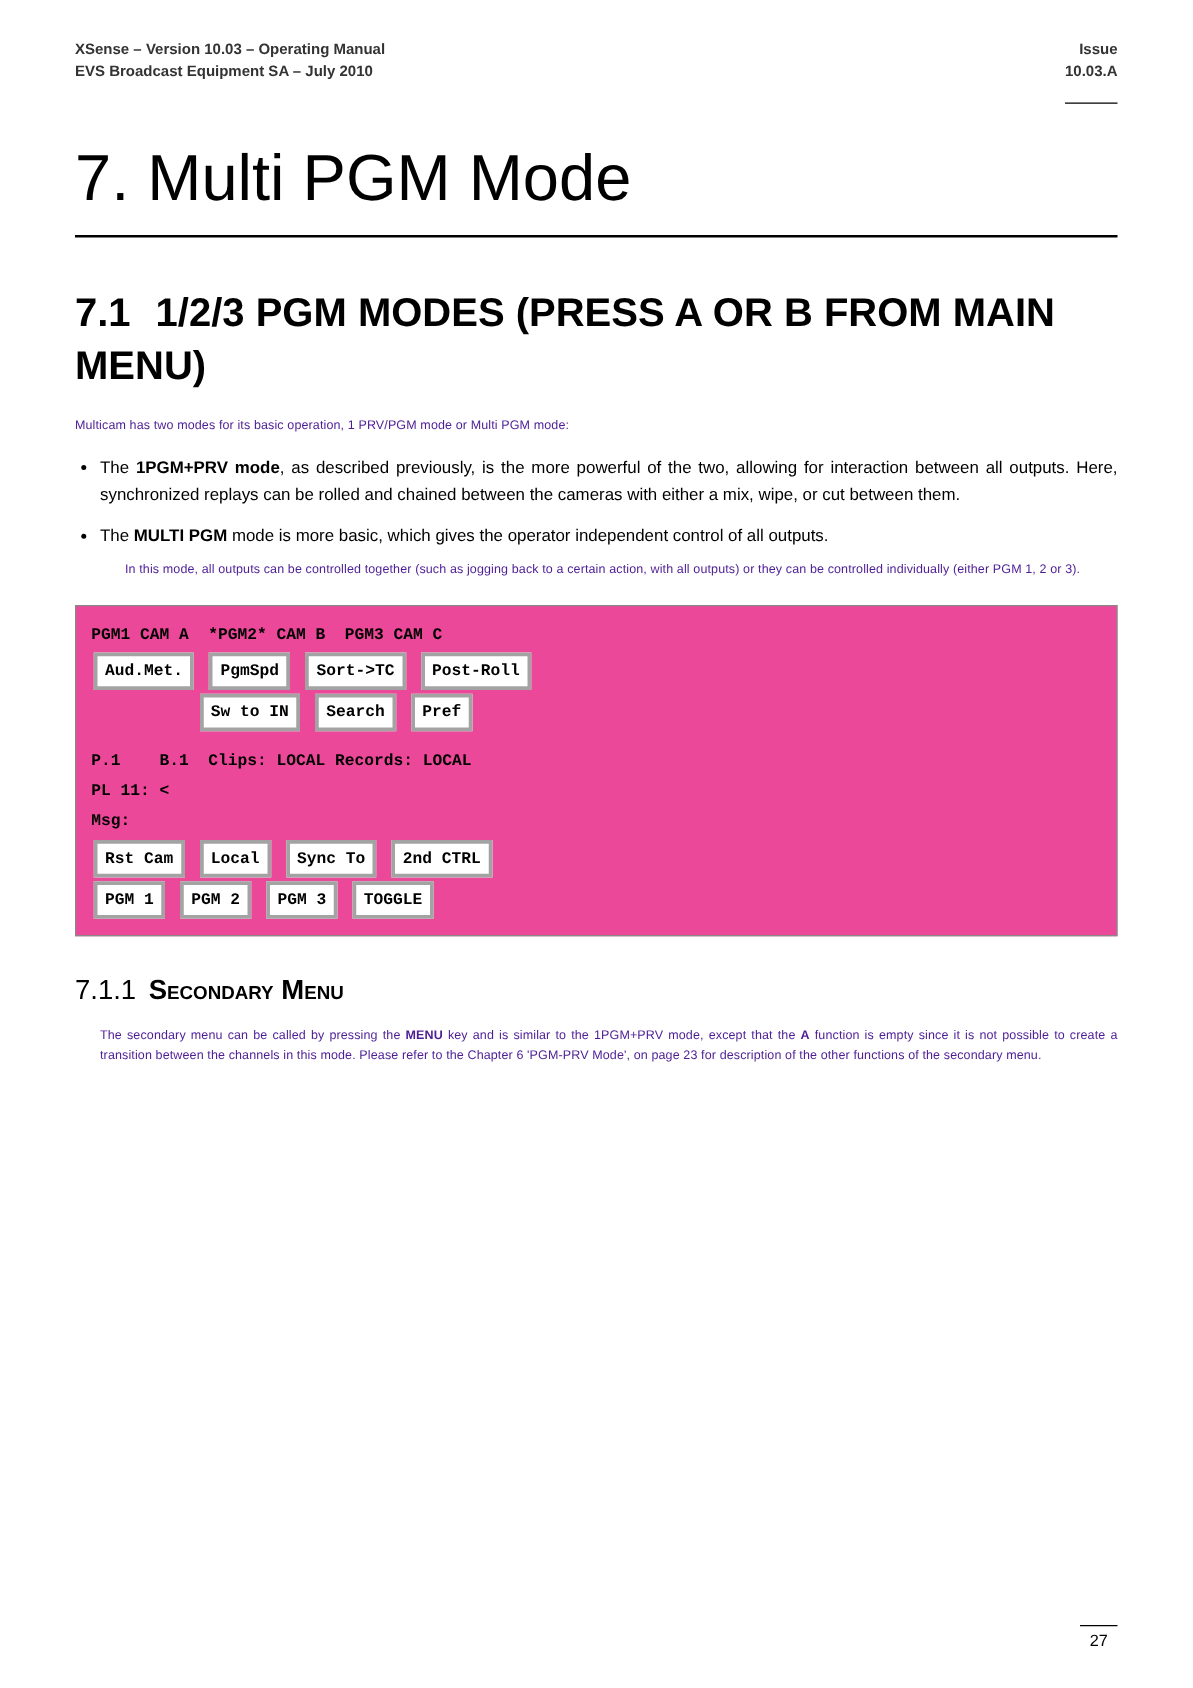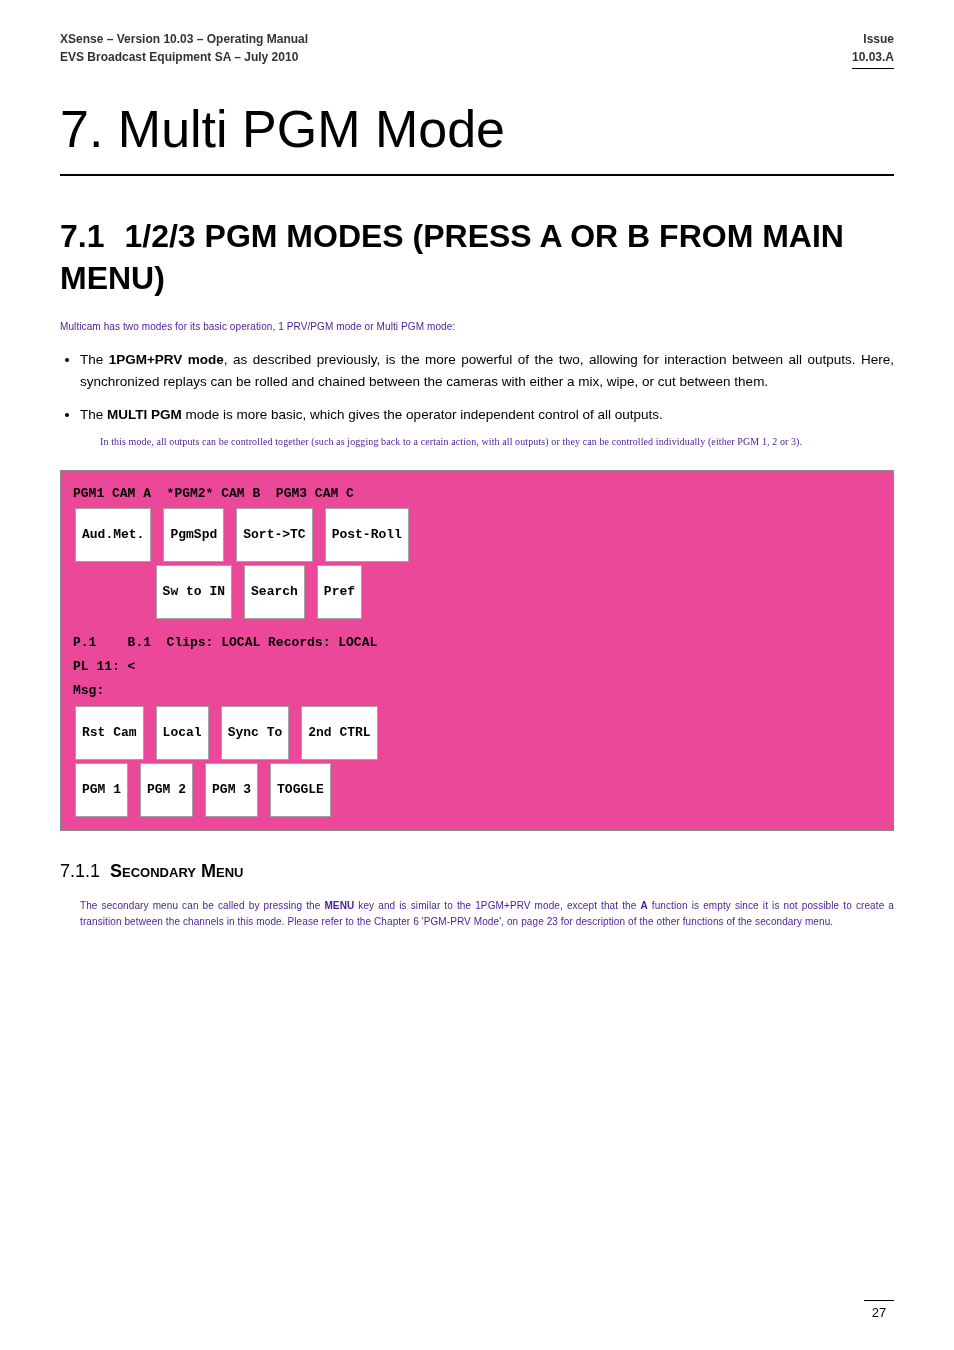--- a/index.html
+++ b/index.html
@@ -33,21 +33,21 @@
     }
 
     .header-left {
       line-height: 1.5;
     }
 
     .header-right {
       text-align: right;
       line-height: 1.5;
       border-bottom: 1px solid #000;
-      padding-bottom: 2px;
+      padding-bottom: 16px;
     }
 
     
     .chapter-title {
       text-align: left;
       font-size: 52px;
       font-weight: normal;
       color: #000;
       margin: 30px 0 10px 0;
       border-bottom: 2px solid #000;
@@ -100,32 +100,32 @@
       background: #ec4899;
       padding: 10px 12px;
       margin: 20px 0;
       font-family: 'Courier New', Courier, monospace;
       font-size: 13px;
       line-height: 1.7;
       font-weight: bold;
     }
 
     .btn-box {
-      border: 1px solid #a3a3a3;
-      padding: 15px 6px;
+      border: 3px solid #a3a3a3;
+      padding: 1px 6px;
       display: inline-block;
       font-family: 'Courier New', Courier, monospace;
       font-size: 13px;
       background: #fff;
       margin: 0 2px;
     }
 
     
     .subsection-heading {
-      font-size: 18px;
+      font-size: 22px;
       font-weight: bold;
       color: #000;
       margin: 30px 0 16px 0;
     }
 
     .subsection-number {
       margin-right: 10px;
       font-weight: normal;
     }
 
@@ -191,21 +191,21 @@
 
   <p class="body-text">Multicam has two modes for its basic operation, 1 PRV/PGM mode or Multi PGM mode:</p>
 
   <ul class="bullet-list">
     <li>
       <span>The </span><span class="bold">1PGM+PRV mode</span><span>, as described previously, is the more powerful of the two, allowing for interaction between all outputs. Here, synchronized replays can be rolled and chained between the cameras with either a mix, wipe, or cut between them.</span>
     </li>
     <li>
       <span>The </span><span class="bold">MULTI PGM</span><span> mode is more basic, which gives the operator independent control of all outputs.</span>
 
-      <p class="body-text indent" style="margin-top:8px;font-family:Liberation Serif, serif;">In this mode, all outputs can be controlled together (such as jogging back to a certain action, with all outputs) or they can be controlled individually (either PGM 1, 2 or 3).</p>
+      <p class="body-text indent" style="margin-top:8px;">In this mode, all outputs can be controlled together (such as jogging back to a certain action, with all outputs) or they can be controlled individually (either PGM 1, 2 or 3).</p>
     </li>
   </ul>
 
   <div class="terminal-block">
 
     <div class="terminal-info">PGM1 CAM A  *PGM2* CAM B  PGM3 CAM C</div>
 
     <div class="terminal-buttons-row">
       <span class="btn-box">Aud.Met.</span>
       <span class="btn-box">PgmSpd</span>

